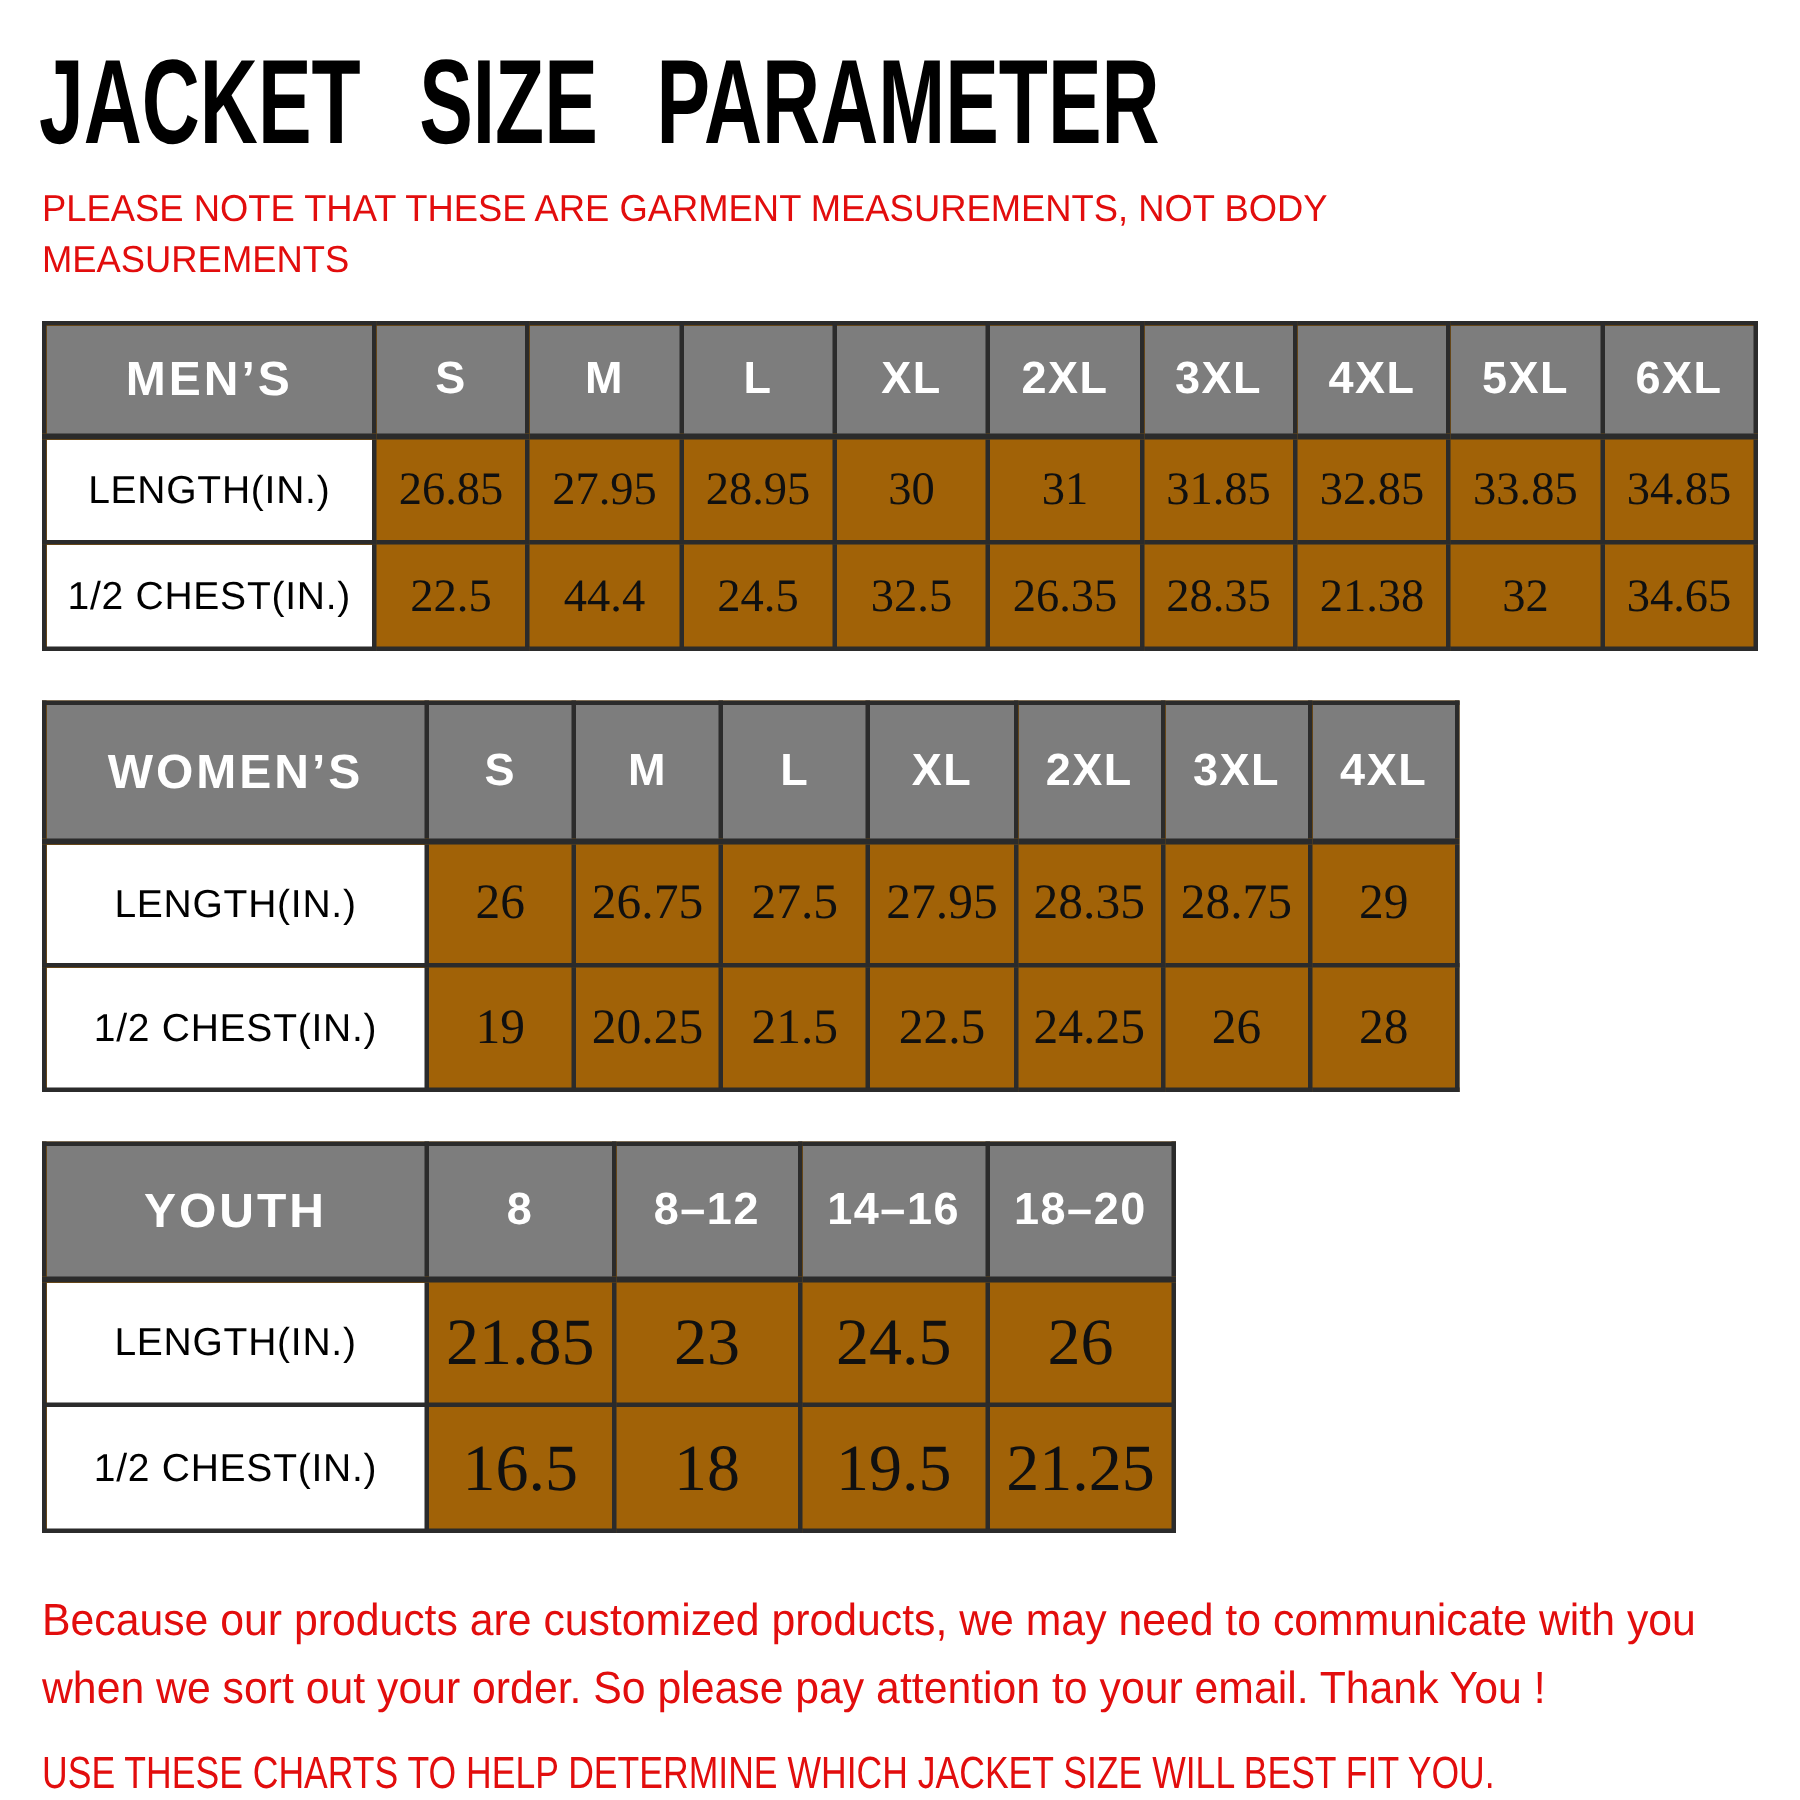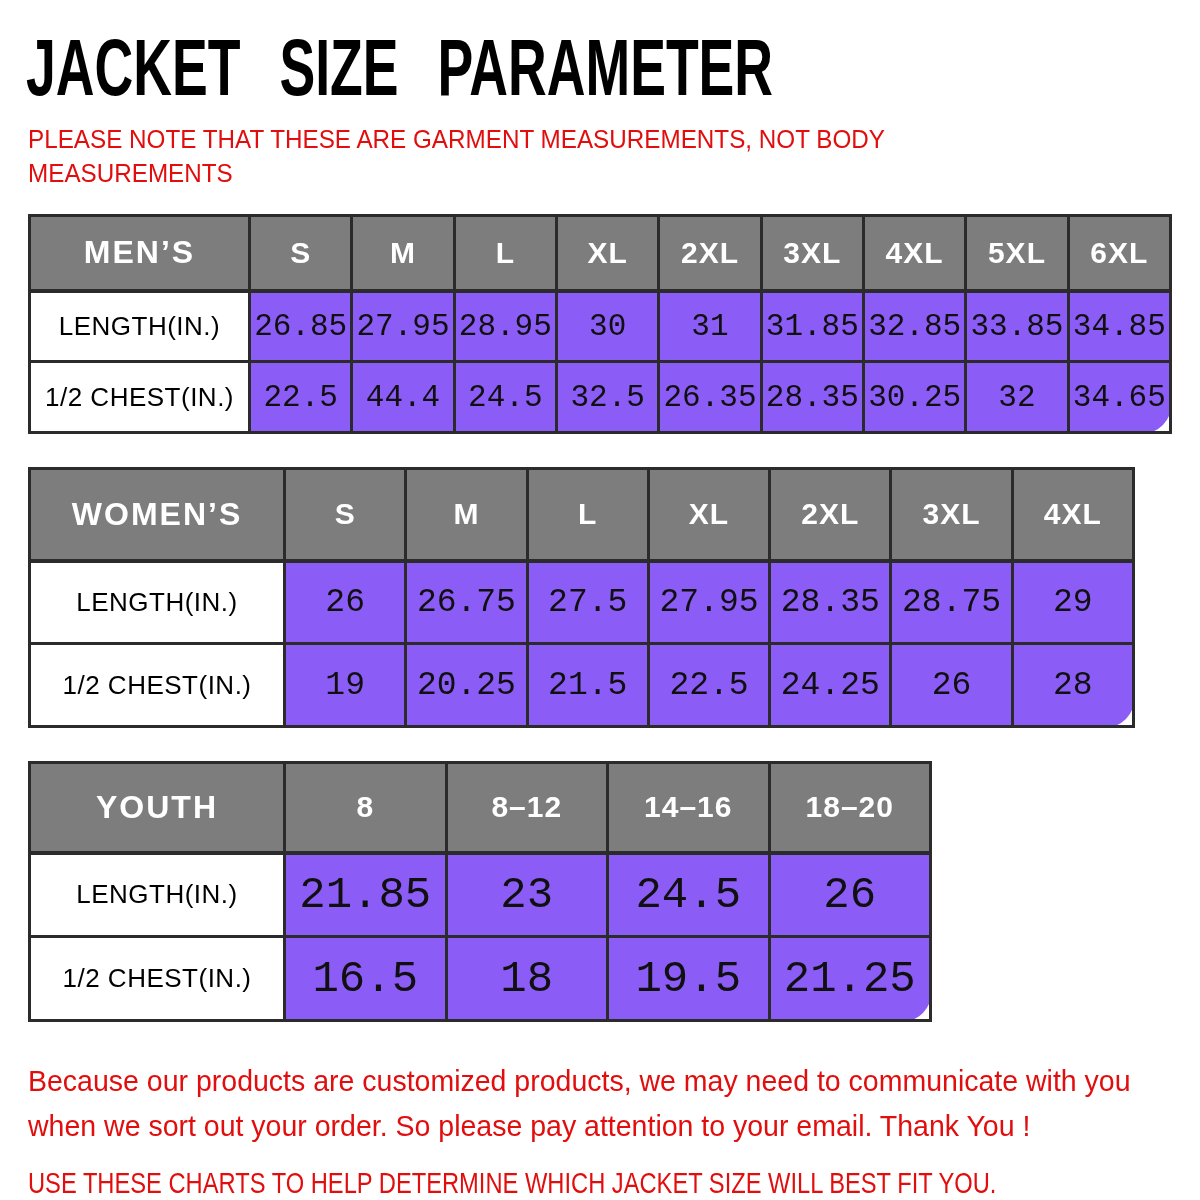--- a/index.html
+++ b/index.html
@@ -22,52 +22,51 @@
     transform:scaleX(0.67);transform-origin:left top;
   }
 
   .note{
     margin:16px 0 0 28px;
     font-size:25px;line-height:1.36;color:var(--red);font-weight:normal;
     transform:scaleX(0.97);transform-origin:left top;white-space:nowrap;
   }
 
   .size-table{
-    border-collapse:collapse;table-layout:fixed;background:#8b5cf6;
+    border-collapse:collapse;table-layout:fixed;background:#a16207;
     margin-left:28px;
-    border-radius:31px;
   }
   .size-table th,.size-table td{
     border:3px solid var(--border);
     text-align:center;vertical-align:middle;padding:0;overflow:hidden;
   }
   .size-table thead th{
     background:var(--gray);color:#ffffff;font-weight:bold;
     font-size:30px;letter-spacing:1px;border-bottom-width:4px;
   }
   .size-table thead th.group-label{font-size:32px;letter-spacing:2px;}
   .size-table tbody th.row-label{
     background:#ffffff;color:#000000;font-weight:normal;font-size:26px;letter-spacing:0.5px;
   }
   .size-table tbody td{
-    font-family:Liberation Mono, monospace;font-size:31px;color:#101010;
+    font-family:Liberation Serif, serif;font-size:31px;color:#101010;
   }
 
   .mens{width:1144px;margin-top:24px;}
   .mens thead tr{height:75px;}
   .mens tbody tr{height:71px;}
   .mens col.label-col{width:220px;}
 
-  .womens{width:1107px;margin-top:33px;}
+  .womens{width:945px;margin-top:33px;}
   .womens thead tr{height:92px;}
   .womens tbody tr{height:83px;}
   .womens col.label-col{width:255px;}
   .womens tbody td{font-size:33px;}
 
-  .youth{width:904px;margin-top:33px;}
+  .youth{width:756px;margin-top:33px;}
   .youth thead tr{height:90px;}
   .youth tbody tr{height:84px;}
   .youth col.label-col{width:255px;}
   .youth tbody td{font-size:44px;}
 
   .footer-para{
     margin:36px 0 0 28px;
     font-size:30px;line-height:1.5;color:var(--red);
     transform:scaleX(0.95);transform-origin:left top;white-space:nowrap;
   }
@@ -128,21 +127,21 @@
             <td>34.85</td>
           </tr>
           <tr>
             <th class="row-label">1/2 CHEST(IN.)</th>
             <td>22.5</td>
             <td>44.4</td>
             <td>24.5</td>
             <td>32.5</td>
             <td>26.35</td>
             <td>28.35</td>
-            <td>30.25</td>
+            <td>21.38</td>
             <td>32</td>
             <td>34.65</td>
           </tr>
         </tbody>
       </table>
       <table class="size-table womens">
         <colgroup>
           <col class="label-col">
           <col class="size-col">
           <col class="size-col">

